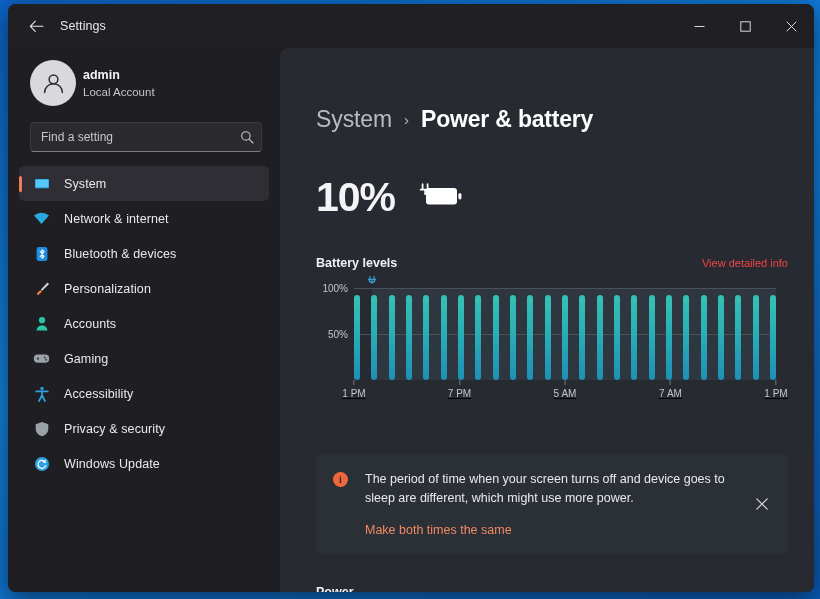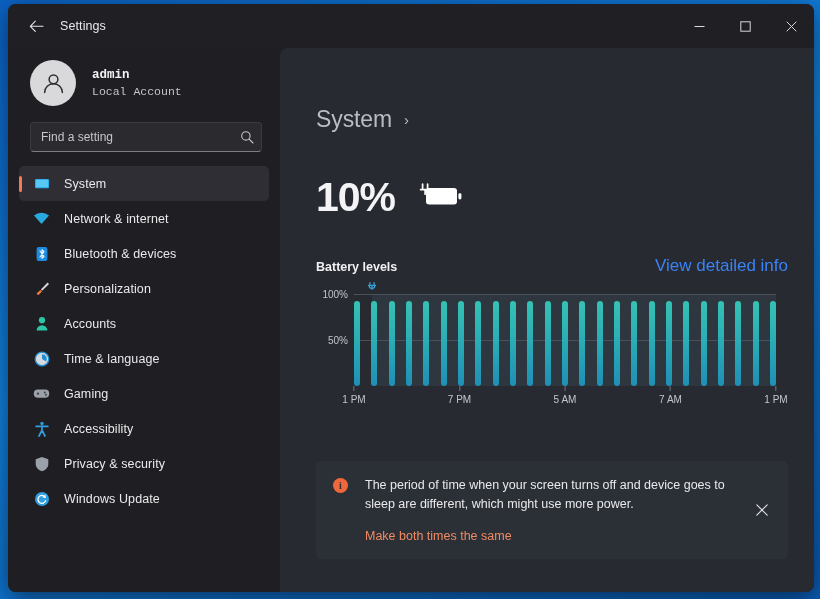--- a/index.html
+++ b/index.html
@@ -63,24 +63,23 @@
   #sidebar {
     width: 272px;
     flex: 0 0 272px;
     background: #1f1f23;
     padding: 0 11px;
     display: flex;
     flex-direction: column;
   }
   .account {
     display: flex; align-items: center;
-    gap: 16px;
+    gap: 7px;
     padding: 12px 0 14px 11px;
     cursor: pointer;
-    font-family: Liberation Mono, monospace;
   }
   .avatar {
     width: 46px; height: 46px; border-radius: 50%;
     background: #d9d9dc;
     display: flex; align-items: center; justify-content: center;
     flex: 0 0 46px;
   }
   .acct-name { font-size: 12.5px; font-weight: bold; color: #f2f2f4; line-height: 1.45; }
   .acct-sub  { font-size: 11.5px; color: #c4c4c8; line-height: 1.45; }
 
@@ -165,21 +164,21 @@
   }
   .battery-pct {
     font-size: 41px; color: #f4f4f6; font-weight: bold;
     letter-spacing: -1px; line-height: 1;
   }
   .levels-head {
     display: flex; align-items: baseline; justify-content: space-between;
     margin-top: 38px;
   }
   .levels-title { font-size: 12.5px; font-weight: bold; color: #f0f0f2; }
-  .levels-link { font-size: 17px; color: #3b82f6; cursor: pointer; }
+  .levels-link { font-size: 11px; color: #ef4444; cursor: pointer; }
 
   #chart {
     position: relative;
     margin-top: 10px;
     height: 135px;
     width: 460px;
   }
   .chart-plot {
     position: absolute;
     left: 38px; right: 0; top: 8px;
@@ -225,20 +224,21 @@
   .xaxis {
     position: absolute;
     left: 38px; right: 0;
     top: 100px;
     height: 30px;
   }
   .tick {
     position: absolute;
     transform: translateX(-50%);
     text-align: left;
+    text-decoration: underline;
   }
   .tick-mark { width: 1px; height: 5px; background: #6e757e; margin: 0 auto; }
   .tick-label { font-size: 10px; color: #c2c6cc; margin-top: 3px; white-space: nowrap; }
 
   
   .banner {
     margin-top: 40px;
     background: #2b3037;
     border-radius: 5px;
     display: flex;
@@ -384,30 +384,20 @@
           <div class="navitem">
             <span class="nav-ico">
               <svg width="16" height="16" viewBox="0 0 16 16">
                 <circle cx="8" cy="4.2" r="3.1" fill="#2cc5a6"></circle>
                 <path d="M2.6 14.6 a5.4 5.4 0 0 1 10.8 0 Z" fill="#2cc5a6"></path>
               </svg>
             </span>
             <span class="nav-label">Accounts</span>
           </div>
 
-          <div class="navitem">
-            <span class="nav-ico">
-              <svg width="16" height="16" viewBox="0 0 16 16">
-                <circle cx="8" cy="8" r="6.8" fill="#d6dade"></circle>
-                <path d="M8 8 L8 3.2 A4.8 4.8 0 0 1 12.1 10.4 Z" fill="#1e8fd5"></path>
-                <circle cx="8" cy="8" r="6.8" fill="none" stroke="#1e8fd5" stroke-width="1.3"></circle>
-              </svg>
-            </span>
-            <span class="nav-label">Time &amp; language</span>
-          </div>
 
           <div class="navitem">
             <span class="nav-ico">
               <svg width="17" height="17" viewBox="0 0 17 17">
                 <rect x="0.8" y="4.6" width="15.4" height="8.2" rx="4.1" fill="#9ba1a9"></rect>
                 <circle cx="5" cy="8.7" r="1.15" fill="#3a3f46"></circle>
                 <circle cx="11.8" cy="7.5" r="0.95" fill="#3a3f46"></circle>
                 <circle cx="13" cy="9.7" r="0.95" fill="#3a3f46"></circle>
               </svg>
             </span>
@@ -446,20 +436,21 @@
           </div>
 
         </div>
       </div>
 
       <div id="content">
 
         <div class="breadcrumb">
           <span class="crumb-parent">System</span>
           <span class="crumb-sep">›</span>
+          <span class="crumb-current">Power &amp; battery</span>
         </div>
 
         <div class="battery-row">
           <span class="battery-pct">10%</span>
           <span>
             <svg width="50" height="30" viewBox="0 0 50 30">
               <rect x="13" y="7" width="31" height="16.5" rx="3" fill="#ffffff"></rect>
               <rect x="45.4" y="12.2" width="3" height="6.2" rx="1.4" fill="#ffffff"></rect>
               <path d="M9.6 3.2 V8.6 M14.6 3.2 V8.6 M7.6 8.6 H16.6 M12.1 8.6 V13.2" stroke="#ffffff" stroke-width="1.7" fill="none" stroke-linecap="round"></path>
             </svg>

